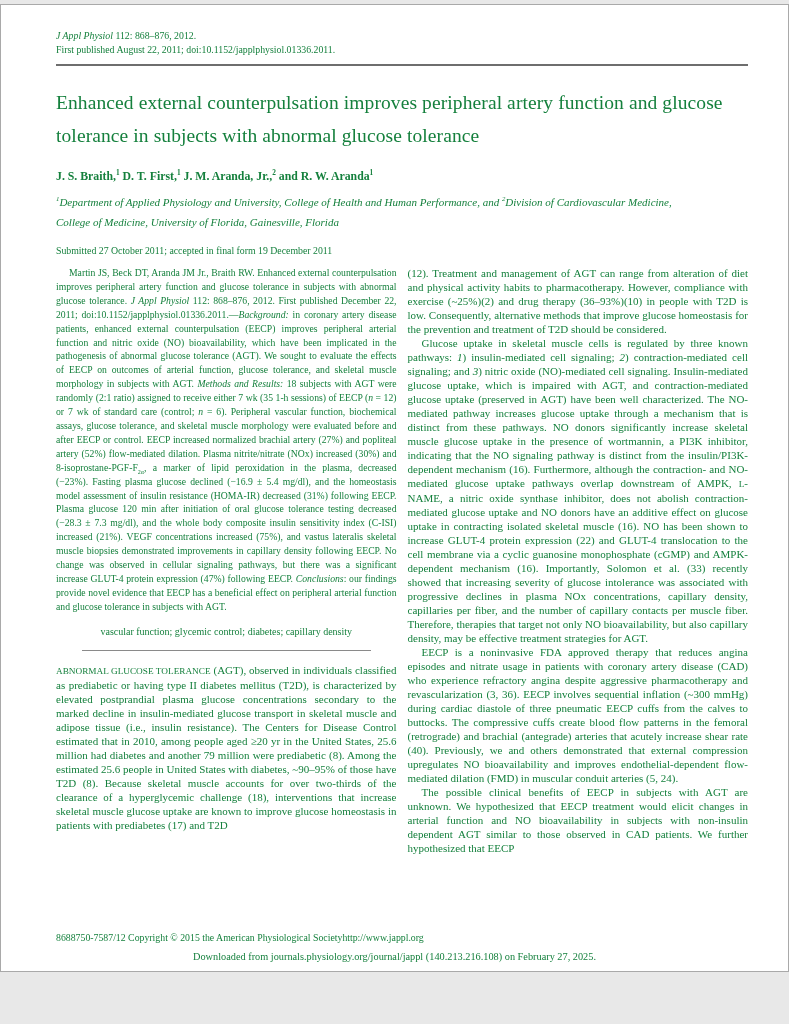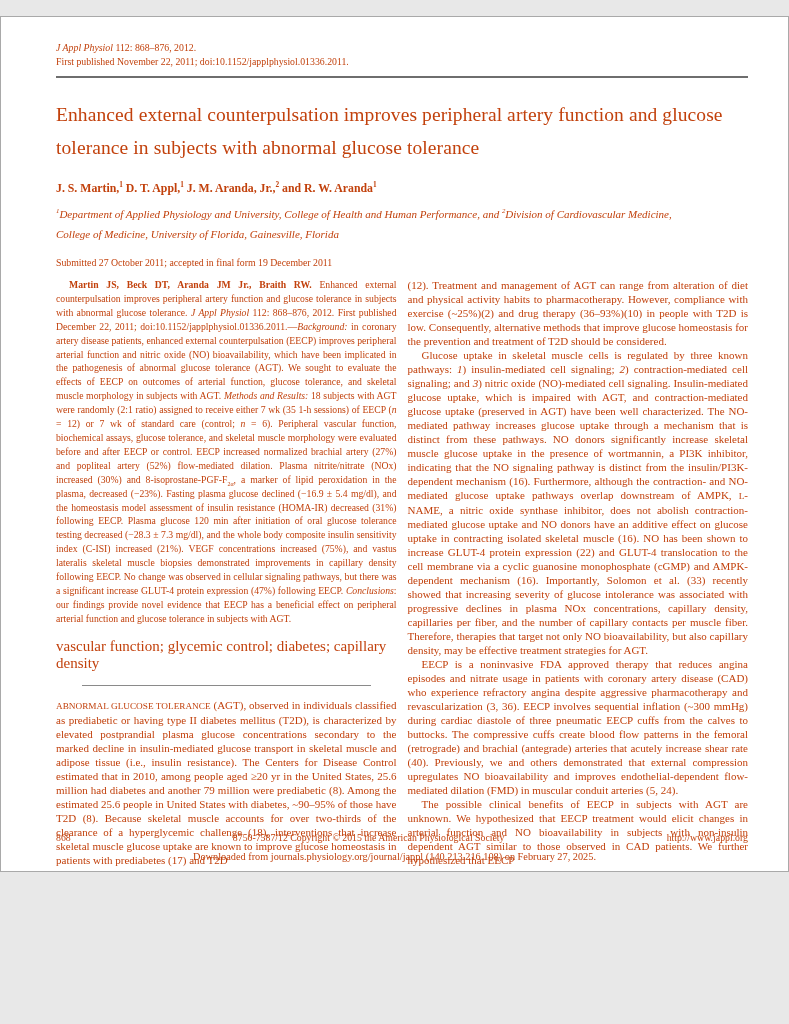--- a/index.html
+++ b/index.html
@@ -1,81 +1,81 @@
 <!DOCTYPE html>
 <html><head>
 <meta charset="utf-8">
 <style>
   html,body{margin:0;padding:0;background:#e8e8e8;}
   .page{
     position:relative;
-    width:789px;height:856px;
-    margin:16px auto;
+    width:789px;height:968px;
+    margin:4px auto;
     background:#ffffff;
     border:1px solid #a9a9a9;
     box-sizing:border-box;
     font-family:"Liberation Serif","DejaVu Serif",serif;
-    color:#c2410c;
+    color:#15803d;
     overflow:hidden;
   }
   .content{padding:24px 40px 0 55px;}
   
   .jheader{font-size:9.8px;line-height:14px;}
   .header-rule{border:none;border-top:2px solid #6e6e6e;margin:7px 0 0 0;}
   
   .article-title{
     font-size:19.5px;font-weight:400;line-height:33px;
     margin:20px 0 0 0;letter-spacing:0.1px;
   }
   .authors{font-size:11.8px;font-weight:700;margin-top:17px;line-height:15px;}
   .affiliation{font-size:11px;font-style:italic;margin-top:8px;line-height:20px;max-width:640px;}
   .submitted{font-size:9.8px;margin-top:12px;line-height:13px;}
   
   .columns{display:flex;gap:11px;margin-top:9px;height:712px;overflow:hidden;}
   .col{width:341px;position:relative;height:100%;}
   p{margin:0;text-align:justify;}
   .abstract{font-size:9.7px;line-height:13.9px;text-indent:13px;}
-  .keywords{font-size:15px;margin-top:12px;text-align:left;}
+  .keywords{font-size:10px;margin-top:12px;text-align:center;}
   .section-rule{border:none;border-top:1px solid #8a8a8a;width:85%;margin:13px auto 12px auto;}
   .bodytext{font-size:11px;line-height:14px;}
   .indent{text-indent:14px;}
   .footnote-block{position:absolute;left:0;right:0;bottom:2px;}
   .footnote-rule{border:none;border-top:1px solid #5a5a5a;margin:0 0 4px 0;}
   .footnote{font-size:9.4px;line-height:13.2px;text-indent:10px;}
   
   .page-footer{
     position:absolute;left:55px;right:40px;bottom:28px;
-    display:flex;justify-content:space-between;align-items:baseline;
+    display:flex;justify-content:flex-start;align-items:baseline;
     font-size:9.8px;
   }
   .download-line{
     position:absolute;left:0;right:0;bottom:9px;
     text-align:center;font-size:10.3px;
   }
   
-  .seg-b{font-weight:700;}
+  .seg-b{font-weight:400;}
   .seg-i{font-style:italic;}
   .seg-sup{vertical-align:super;font-size:0.62em;line-height:0;}
   .seg-sub{vertical-align:sub;font-size:0.62em;line-height:0;}
   .seg-sc{font-size:0.84em;}
 </style>
 </head>
 <body>
 
 <div class="page">
   <div class="content">
     <div class="jheader">
       <div><span class="seg-i">J Appl Physiol</span><span> 112: 868–876, 2012.</span></div>
-      <div>First published November 22, 2011; doi:10.1152/japplphysiol.01336.2011.</div>
+      <div>First published August 22, 2011; doi:10.1152/japplphysiol.01336.2011.</div>
     </div>
     <hr class="header-rule">
 
     <h1 class="article-title">Enhanced external counterpulsation improves peripheral artery function and glucose tolerance in subjects with abnormal glucose tolerance</h1>
 
-    <div class="authors"><span>J. S. Martin,</span><span class="seg-sup">1</span><span> D. T. Appl,</span><span class="seg-sup">1</span><span> J. M. Aranda, Jr.,</span><span class="seg-sup">2</span><span> and R. W. Aranda</span><span class="seg-sup">1</span></div>
+    <div class="authors"><span>J. S. Braith,</span><span class="seg-sup">1</span><span> D. T. First,</span><span class="seg-sup">1</span><span> J. M. Aranda, Jr.,</span><span class="seg-sup">2</span><span> and R. W. Aranda</span><span class="seg-sup">1</span></div>
     <div class="affiliation"><span class="seg-sup">1</span><span>Department of Applied Physiology and University, College of Health and Human Performance, and </span><span class="seg-sup">2</span><span>Division of Cardiovascular Medicine, College of Medicine, University of Florida, Gainesville, Florida</span></div>
     <div class="submitted">Submitted 27 October 2011; accepted in final form 19 December 2011</div>
 
     <div class="columns">
       <div class="col">
         <p class="abstract"><span class="seg-b">Martin JS, Beck DT, Aranda JM Jr., Braith RW.</span><span> Enhanced external counterpulsation improves peripheral artery function and glucose tolerance in subjects with abnormal glucose tolerance. </span><span class="seg-i">J Appl Physiol</span><span> 112: 868–876, 2012. First published December 22, 2011; doi:10.1152/japplphysiol.01336.2011.—</span><span class="seg-i">Background:</span><span> in coronary artery disease patients, enhanced external counterpulsation (EECP) improves peripheral arterial function and nitric oxide (NO) bioavailability, which have been implicated in the pathogenesis of abnormal glucose tolerance (AGT). We sought to evaluate the effects of EECP on outcomes of arterial function, glucose tolerance, and skeletal muscle morphology in subjects with AGT. </span><span class="seg-i">Methods and Results:</span><span> 18 subjects with AGT were randomly (2:1 ratio) assigned to receive either 7 wk (35 1-h sessions) of EECP (</span><span class="seg-i">n</span><span> = 12) or 7 wk of standard care (control; </span><span class="seg-i">n</span><span> = 6). Peripheral vascular function, biochemical assays, glucose tolerance, and skeletal muscle morphology were evaluated before and after EECP or control. EECP increased normalized brachial artery (27%) and popliteal artery (52%) flow-mediated dilation. Plasma nitrite/nitrate (NOx) increased (30%) and 8-isoprostane-PGF-F</span><span class="seg-sub">2α</span><span>, a marker of lipid peroxidation in the plasma, decreased (−23%). Fasting plasma glucose declined (−16.9 ± 5.4 mg/dl), and the homeostasis model assessment of insulin resistance (HOMA-IR) decreased (31%) following EECP. Plasma glucose 120 min after initiation of oral glucose tolerance testing decreased (−28.3 ± 7.3 mg/dl), and the whole body composite insulin sensitivity index (C-ISI) increased (21%). VEGF concentrations increased (75%), and vastus lateralis skeletal muscle biopsies demonstrated improvements in capillary density following EECP. No change was observed in cellular signaling pathways, but there was a significant increase GLUT-4 protein expression (47%) following EECP. </span><span class="seg-i">Conclusions</span><span>: our findings provide novel evidence that EECP has a beneficial effect on peripheral arterial function and glucose tolerance in subjects with AGT.</span></p>
         <p class="keywords">vascular function; glycemic control; diabetes; capillary density</p>
         <hr class="section-rule">
         <p class="bodytext"><span class="seg-sc">ABNORMAL GLUCOSE TOLERANCE</span><span> (AGT), observed in individuals classified as prediabetic or having type II diabetes mellitus (T2D), is characterized by elevated postprandial plasma glucose concentrations secondary to the marked decline in insulin-mediated glucose transport in skeletal muscle and adipose tissue (i.e., insulin resistance). The Centers for Disease Control estimated that in 2010, among people aged ≥20 yr in the United States, 25.6 million had diabetes and another 79 million were prediabetic (8). Among the estimated 25.6 people in United States with diabetes, ~90–95% of those have T2D (8). Because skeletal muscle accounts for over two-thirds of the clearance of a hyperglycemic challenge (18), interventions that increase skeletal muscle glucose uptake are known to improve glucose homeostasis in patients with prediabetes (17) and T2D</span></p>
         <div class="footnote-block">

